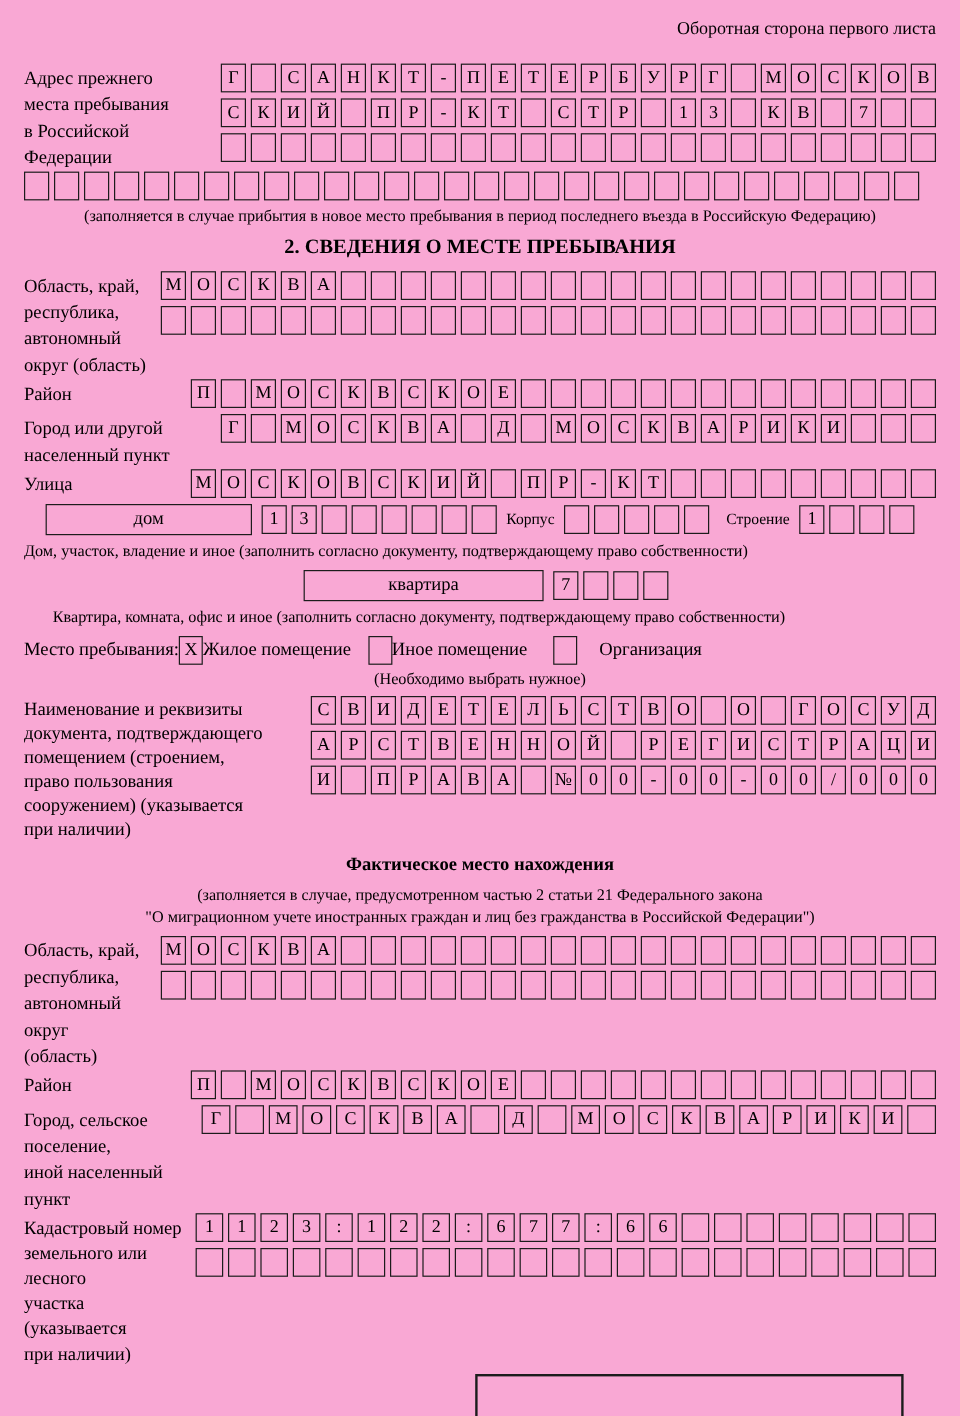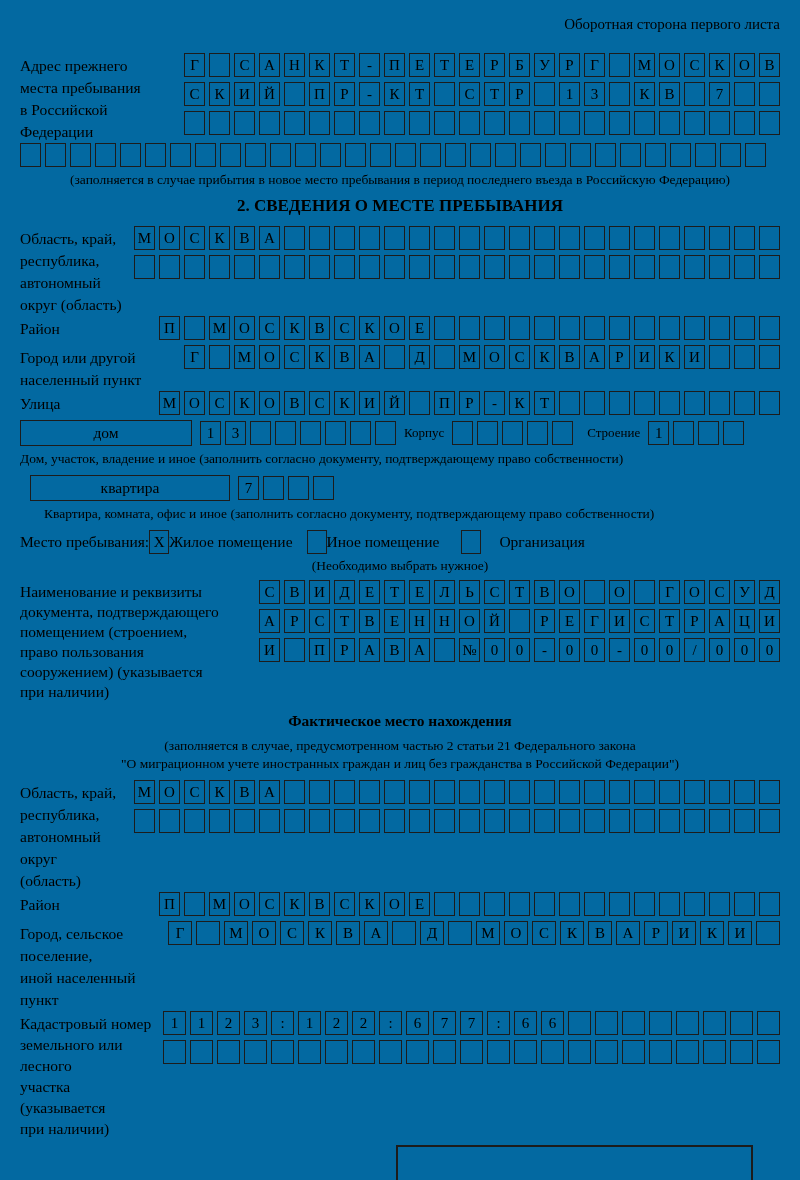--- a/index.html
+++ b/index.html
@@ -1,21 +1,21 @@
 <!DOCTYPE html>
 <html><head>
 <meta charset="utf-8">
 <style>
   * { box-sizing: border-box; margin: 0; padding: 0; }
   html, body { background: #ffffff; }
   .page {
     position: relative;
     width: 800px; height: 1180px;
     margin: 0 auto;
-    background: #0369a1;
+    background: #f9a8d4;
     color: #000;
     font-family: "Liberation Serif", "DejaVu Serif", serif;
     padding: 16px 20px 0 20px;
     overflow: hidden;
   }
   .header-note {
     text-align: right;
     font-size: 15px;
     margin-bottom: 20px;
   }
@@ -35,21 +35,21 @@
   .cells.cad .cell { width: 23px; }
   .note { font-size: 13.5px; text-align: center; margin: 2px 0 8px 0; }
   .sec-title { font-size: 17px; font-weight: bold; text-align: center; margin: 4px 0 10px 0; }
   .sub-title { font-size: 15.5px; font-weight: bold; text-align: center; margin: 10px 0 8px 0; }
   .textfield {
     border: 1.5px solid #1c1c1c;
     height: 26px;
     display: flex; align-items: center; justify-content: center;
     font-size: 15.5px;
   }
-  .inline-row { display: flex; align-items: center; margin-bottom: 5px; }
+  .inline-row { display: flex; align-items: center; margin-bottom: 5px; justify-content: center; }
   .inline-row .gap { width: 8px; }
   .small-label { font-size: 13px; white-space: nowrap; }
   .chkbox {
     width: 20px; height: 24px;
     border: 1.5px solid #1c1c1c;
     display: flex; align-items: center; justify-content: center;
     font-size: 15px; flex: 0 0 auto;
   }
   .stay-row { display: flex; align-items: center; margin: 4px 0 4px 0; font-size: 15.5px; }
   .confirm-wrap { width: 412px; margin-left: auto; margin-right: 0; margin-top: 6px; }

